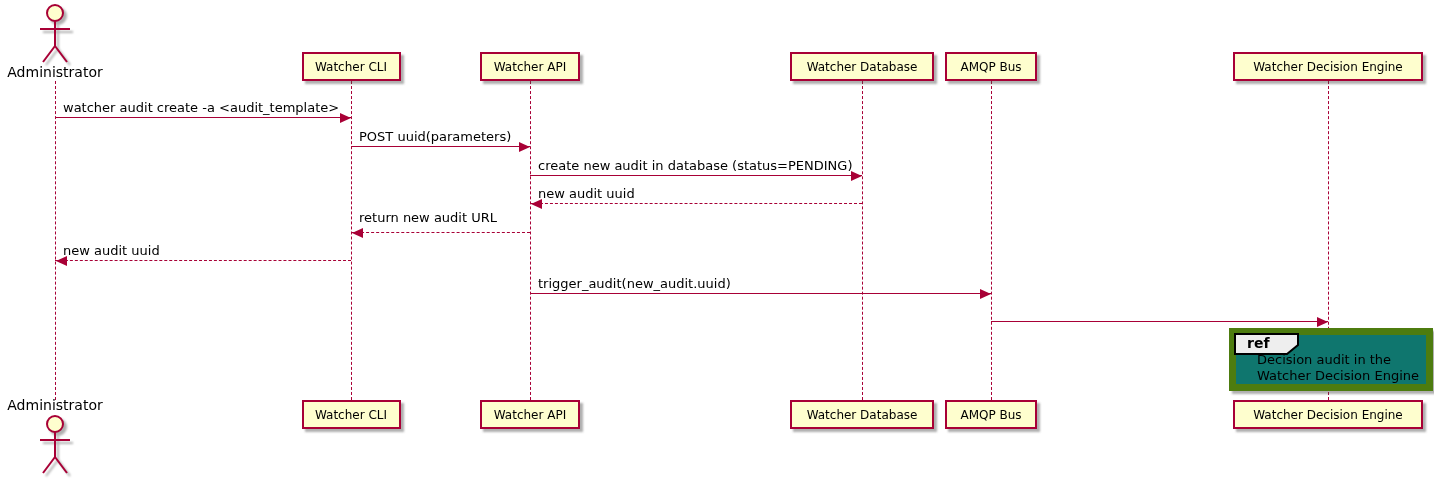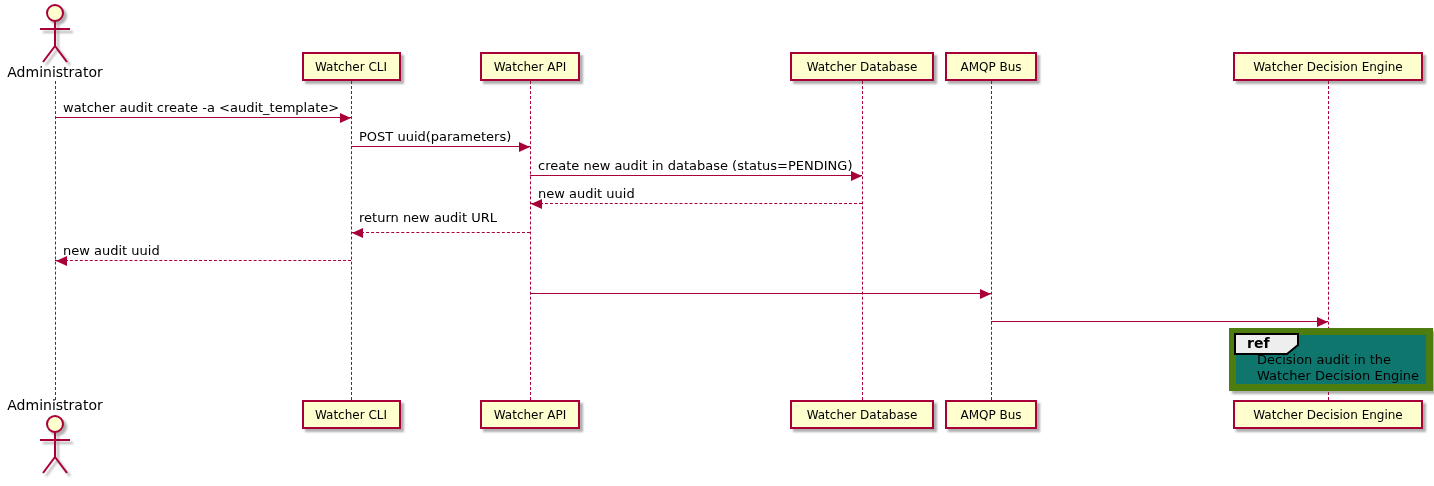--- a/index.html
+++ b/index.html
@@ -91,15 +91,16 @@
     <div class="arrowhead left" style="left: 531px; top: 199px;"></div>
     <div class="msg-label" style="left: 538px; top: 186px;">new audit uuid</div>
     <div class="msg-line dotted" style="left: 351px; top: 232px; width: 179px;"></div>
     <div class="arrowhead left" style="left: 352px; top: 228px;"></div>
     <div class="msg-label" style="left: 359px; top: 210px;">return new audit URL</div>
     <div class="msg-line dotted" style="left: 55px; top: 260px; width: 296px;"></div>
     <div class="arrowhead left" style="left: 56px; top: 256px;"></div>
     <div class="msg-label" style="left: 63px; top: 243px;">new audit uuid</div>
     <div class="msg-line" style="left: 530px; top: 293px; width: 461px;"></div>
     <div class="arrowhead right" style="left: 980px; top: 289px;"></div>
+    <div class="msg-label" style="left: 538px; top: 276px;">trigger_audit(new_audit.uuid)</div>
     <div class="msg-line" style="left: 991px; top: 321px; width: 337px;"></div>
     <div class="arrowhead right" style="left: 1317px; top: 317px;"></div>
   </div>
 
 </body></html>

